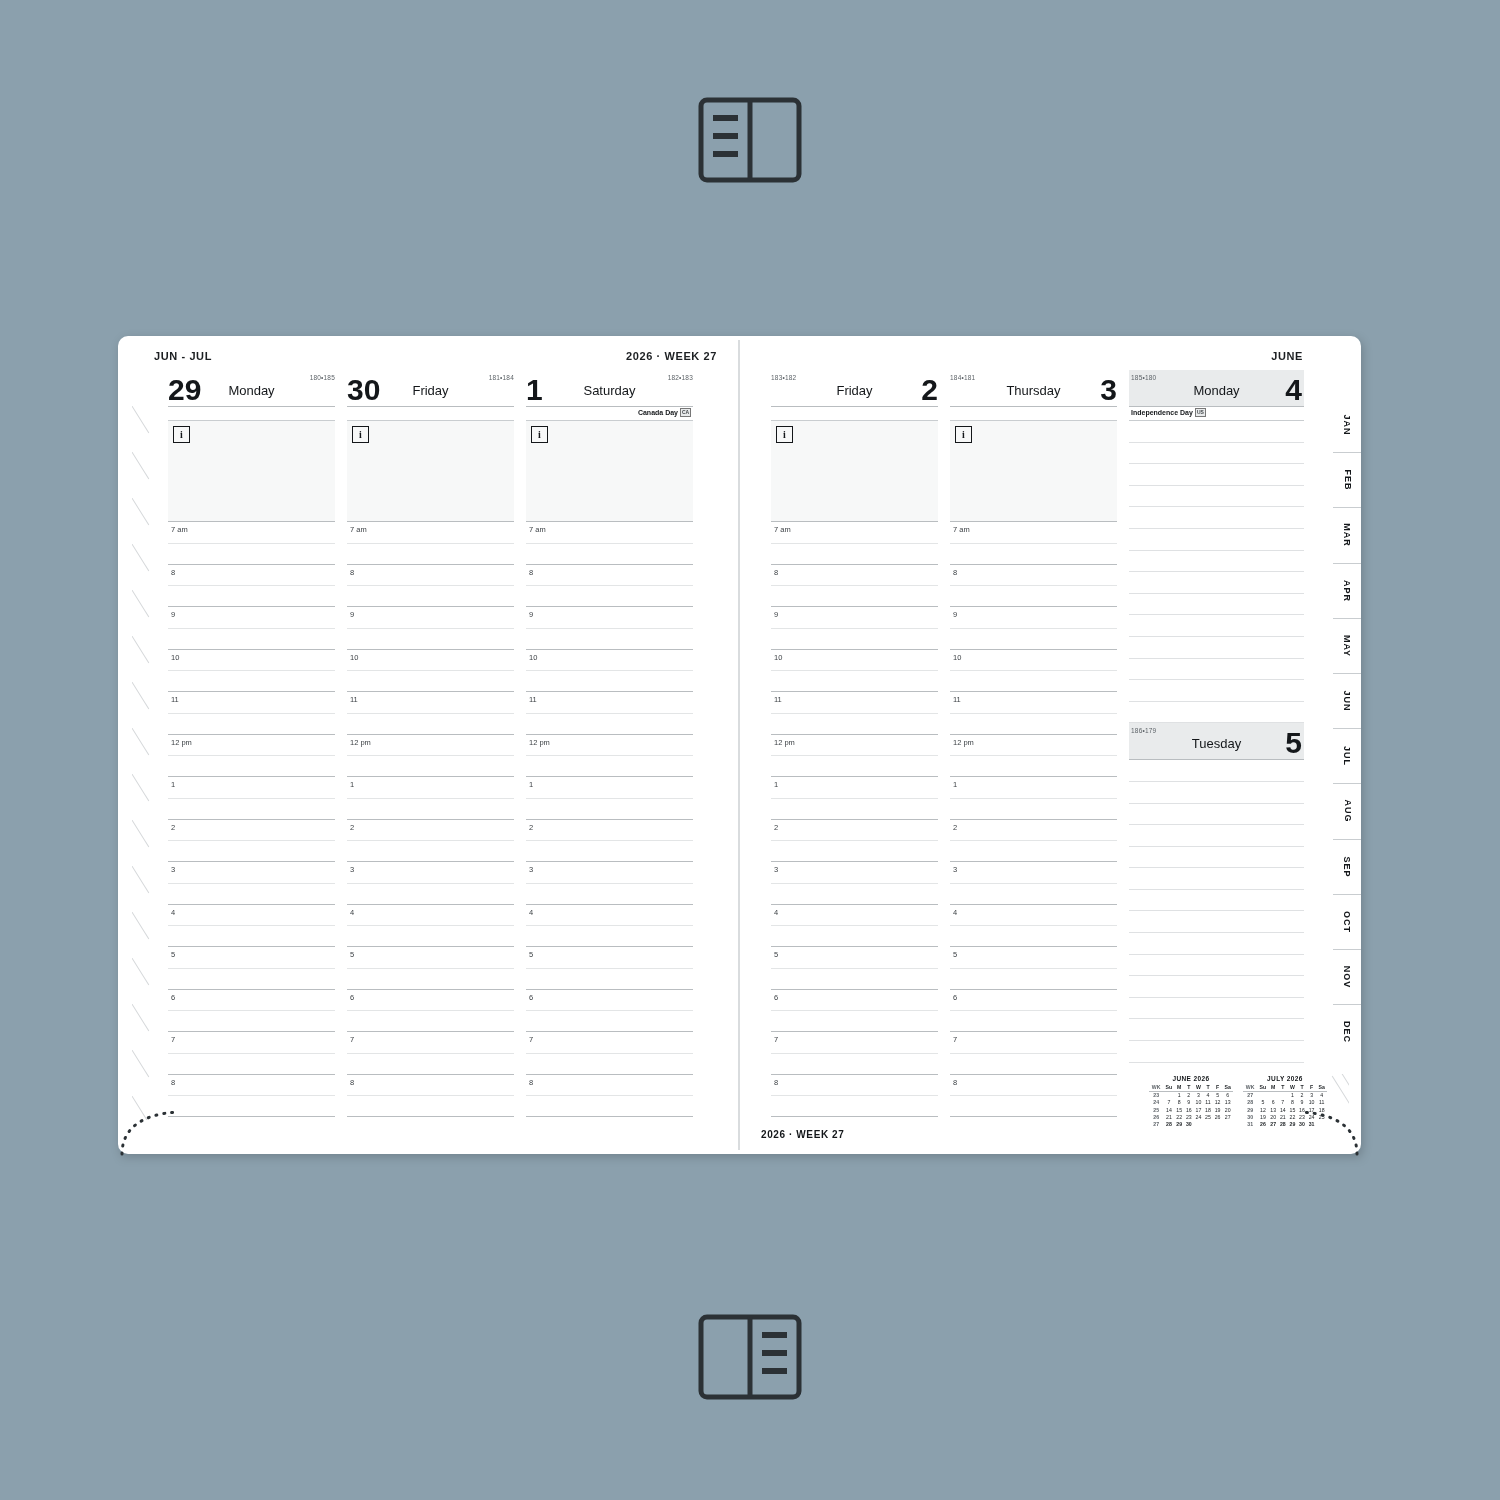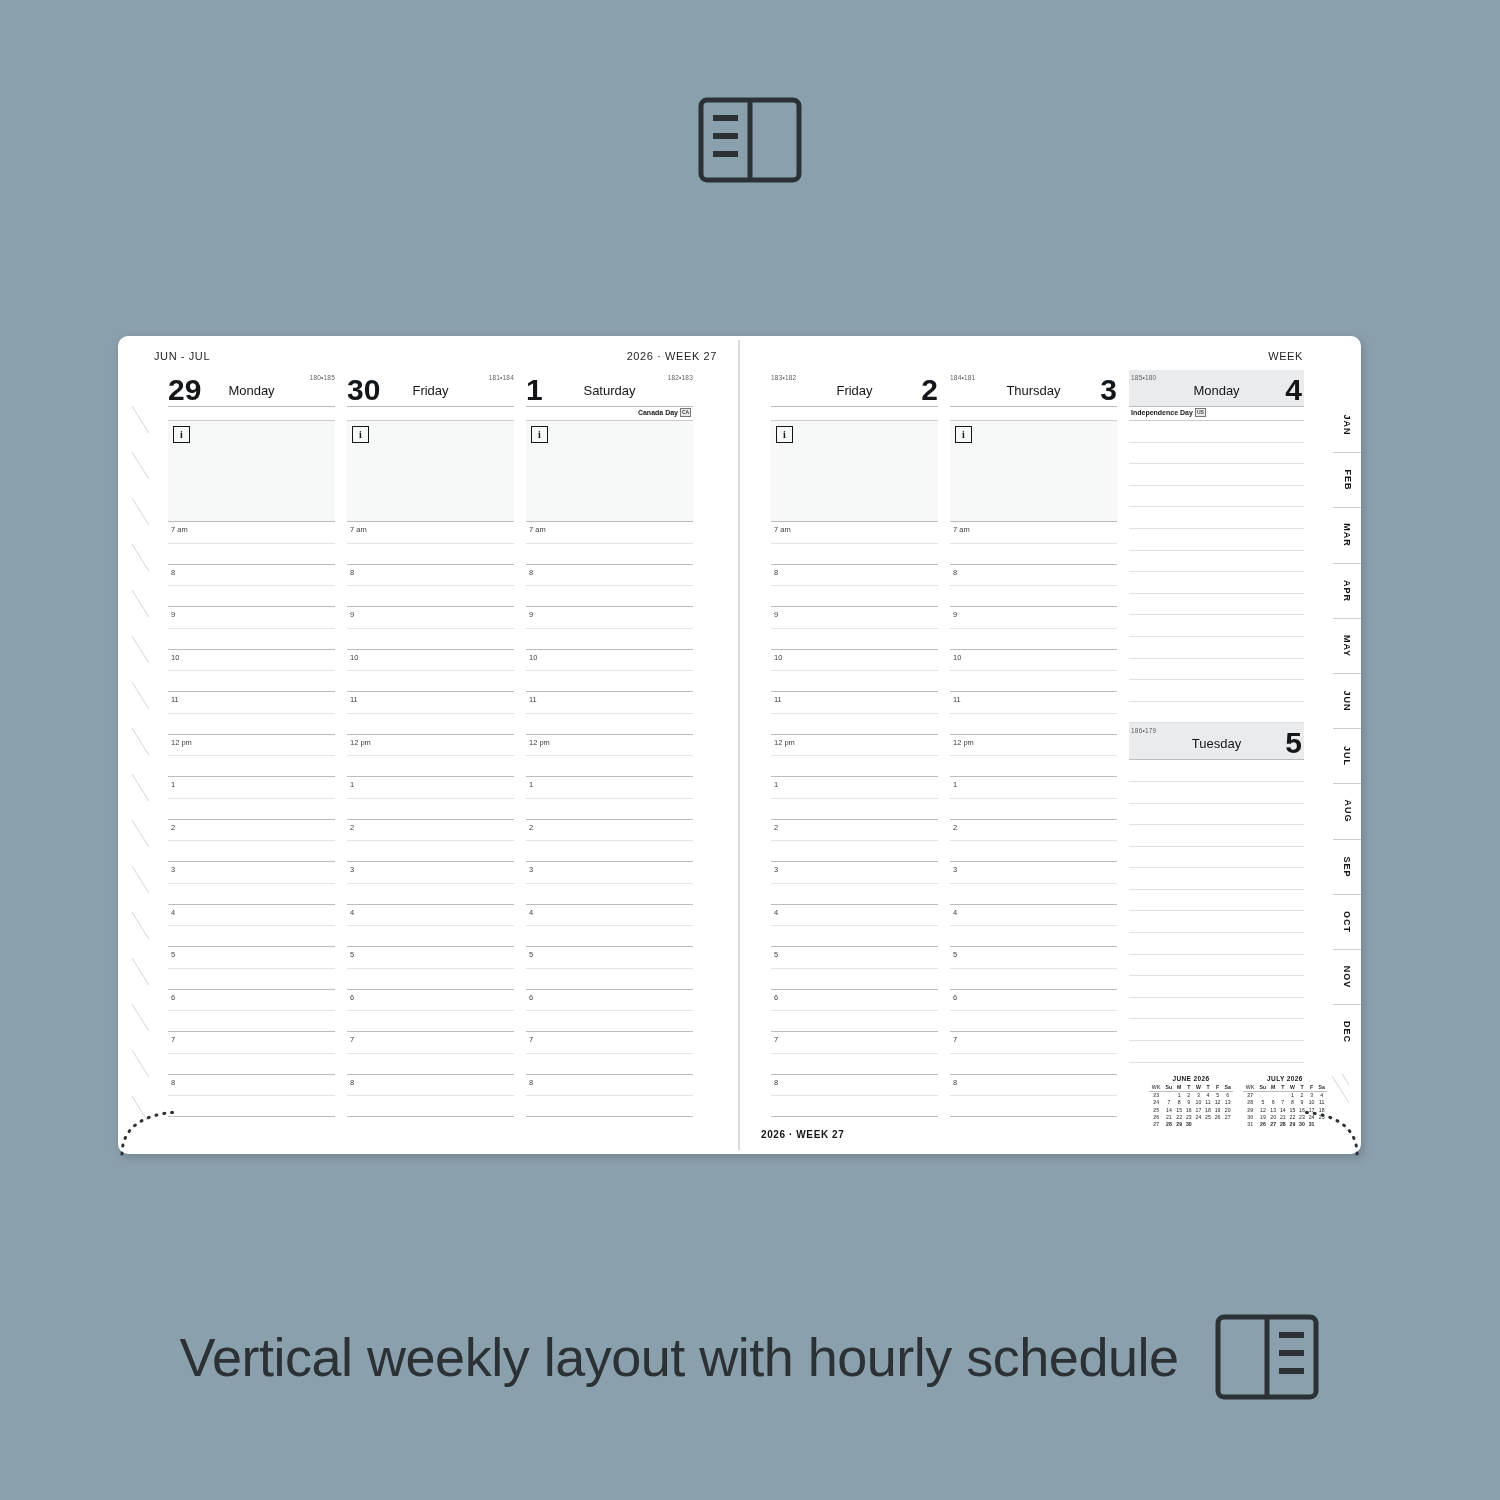--- a/index.html
+++ b/index.html
@@ -44,21 +44,21 @@
     position:absolute;left:620px;top:4px;width:2px;height:810px;
     background:#d9dcde;
   }
   
   .corner-dots{position:absolute;width:60px;height:46px;}
   .corner-dots.bl{left:2px;bottom:-2px;}
   .corner-dots.br{right:2px;bottom:-2px;}
 
   
   .pg-head{
-    position:absolute;top:14px;font-size:11px;font-weight:400;color:#1c1f22;
+    position:absolute;top:14px;font-size:11px;font-weight:700;color:#1c1f22;
     letter-spacing:0.6px;
   }
   .pg-head.left{left:36px;}
   .pg-head.weeklbl{right:22px;}
   .pg-head.right-july{right:24px;}
 
   
   .col{
     position:absolute;top:34px;width:167px;
   }
@@ -386,21 +386,21 @@
     </div>
 
     <span class="corner-dots bl">
       <svg width="60" height="46" viewBox="0 0 60 46">
         <path d="M2 44 C2 20 20 4 58 2" fill="none" stroke="#2b3135" stroke-width="3" stroke-linecap="round" stroke-dasharray="1 7"></path>
       </svg>
     </span>
   </div>
 
   <div class="page page-right">
-    <div class="pg-head right-july" style="right:58px;">WEEK</div>
+    <div class="pg-head right-july" style="right:58px;">JUNE</div>
 
     <div class="col" style="left:32px;">
       <div class="dayhead">
         <span class="daynum r">2</span>
         <span class="dayname">Friday</span>
         <span class="juliann l">183•182</span>
       </div>
       <div class="holiday-row">
         <span class="holiday"></span>
       </div>
@@ -751,21 +751,20 @@
       <svg width="60" height="46" viewBox="0 0 60 46">
         <path d="M58 44 C58 20 40 4 2 2" fill="none" stroke="#2b3135" stroke-width="3" stroke-linecap="round" stroke-dasharray="1 7"></path>
       </svg>
     </span>
   </div>
 
   <div class="spine"></div>
 </div>
 
 <div class="footer">
-  <span class="footer-title">Vertical weekly layout with hourly schedule</span>
   <span class="book-icon">
     <svg viewBox="0 0 108 100" width="108" height="100" fill="none" stroke="#2b3135" stroke-width="5">
       <rect x="5" y="10" width="98" height="80" rx="6"></rect>
       <line x1="54" y1="10" x2="54" y2="90"></line>
       <line x1="66" y1="28" x2="91" y2="28" stroke-width="6"></line>
       <line x1="66" y1="46" x2="91" y2="46" stroke-width="6"></line>
       <line x1="66" y1="64" x2="91" y2="64" stroke-width="6"></line>
     </svg>
   </span>
 </div>

